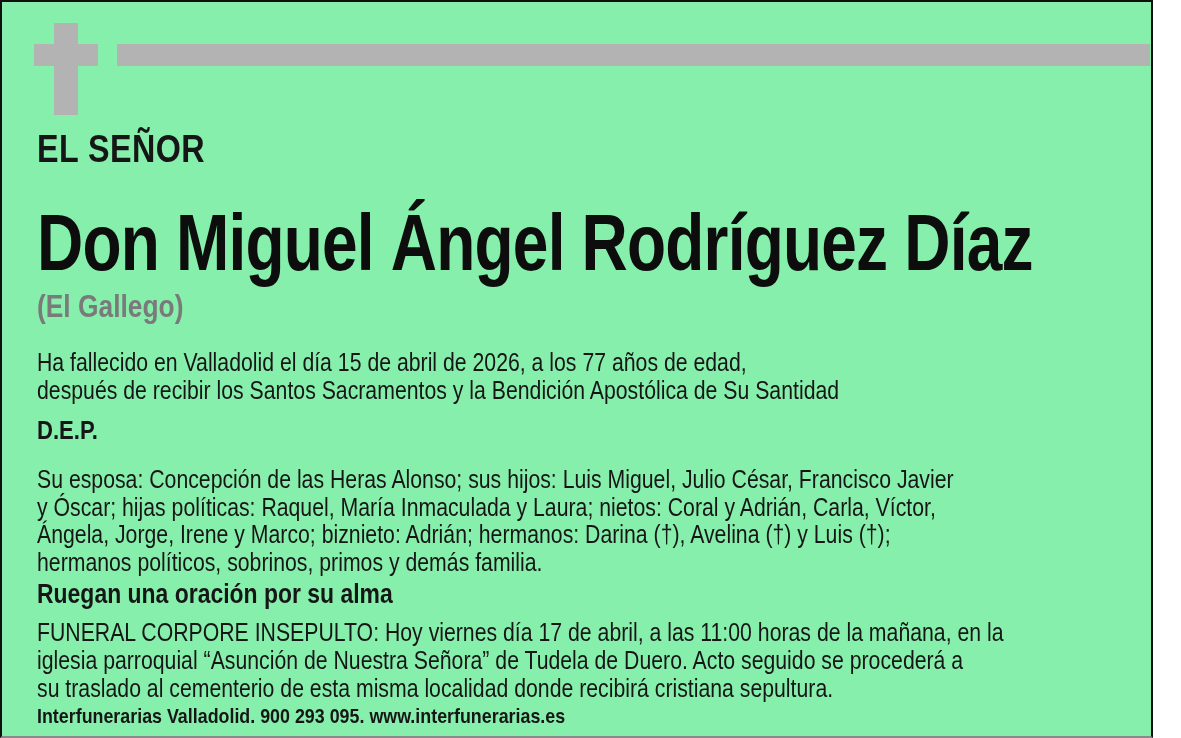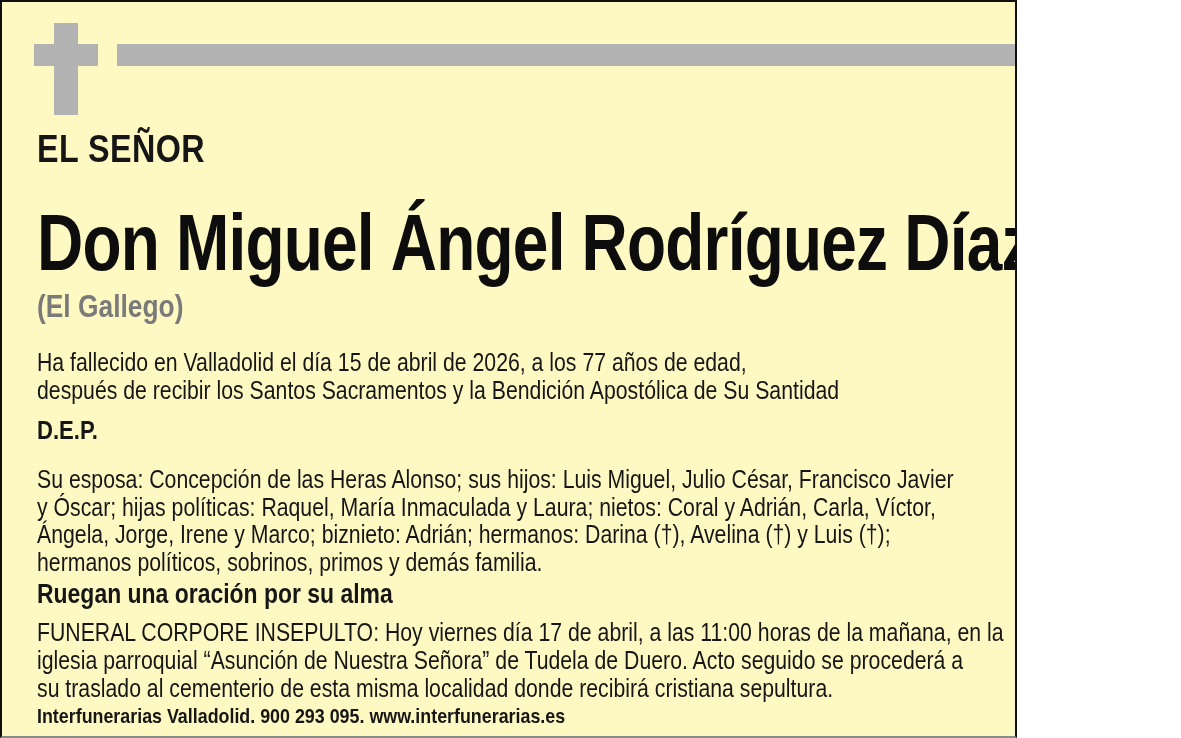--- a/index.html
+++ b/index.html
@@ -2,24 +2,24 @@
 <html><head>
 <meta charset="utf-8">
 <style>
   html, body {
     margin: 0;
     padding: 0;
     background: #ffffff;
   }
   .sheet {
     position: relative;
-    width: 1017px;
+    width: 1153px;
     height: 738px;
     box-sizing: border-box;
-    background: #fef9c3;
+    background: #86efac;
     border: 2px solid #101010;
     border-bottom-color: #8a8a8a;
     overflow: hidden;
     font-family: "Liberation Sans", sans-serif;
     color: #161616;
   }
   .abs { position: absolute; }
 
   
   .cross-v {

